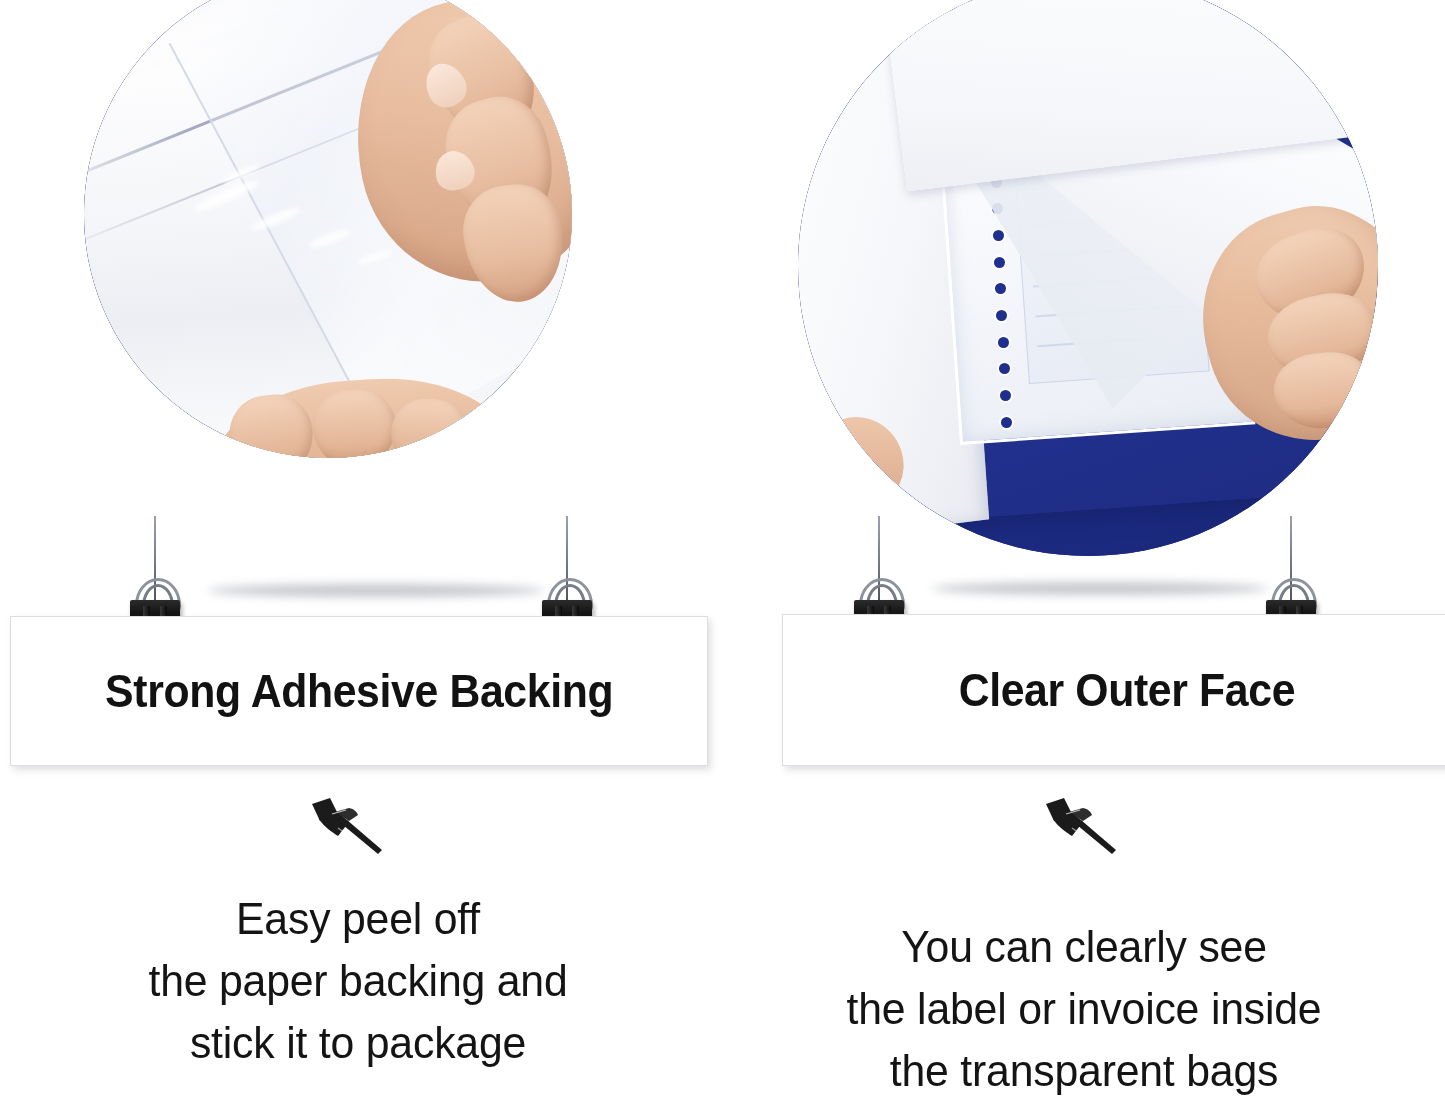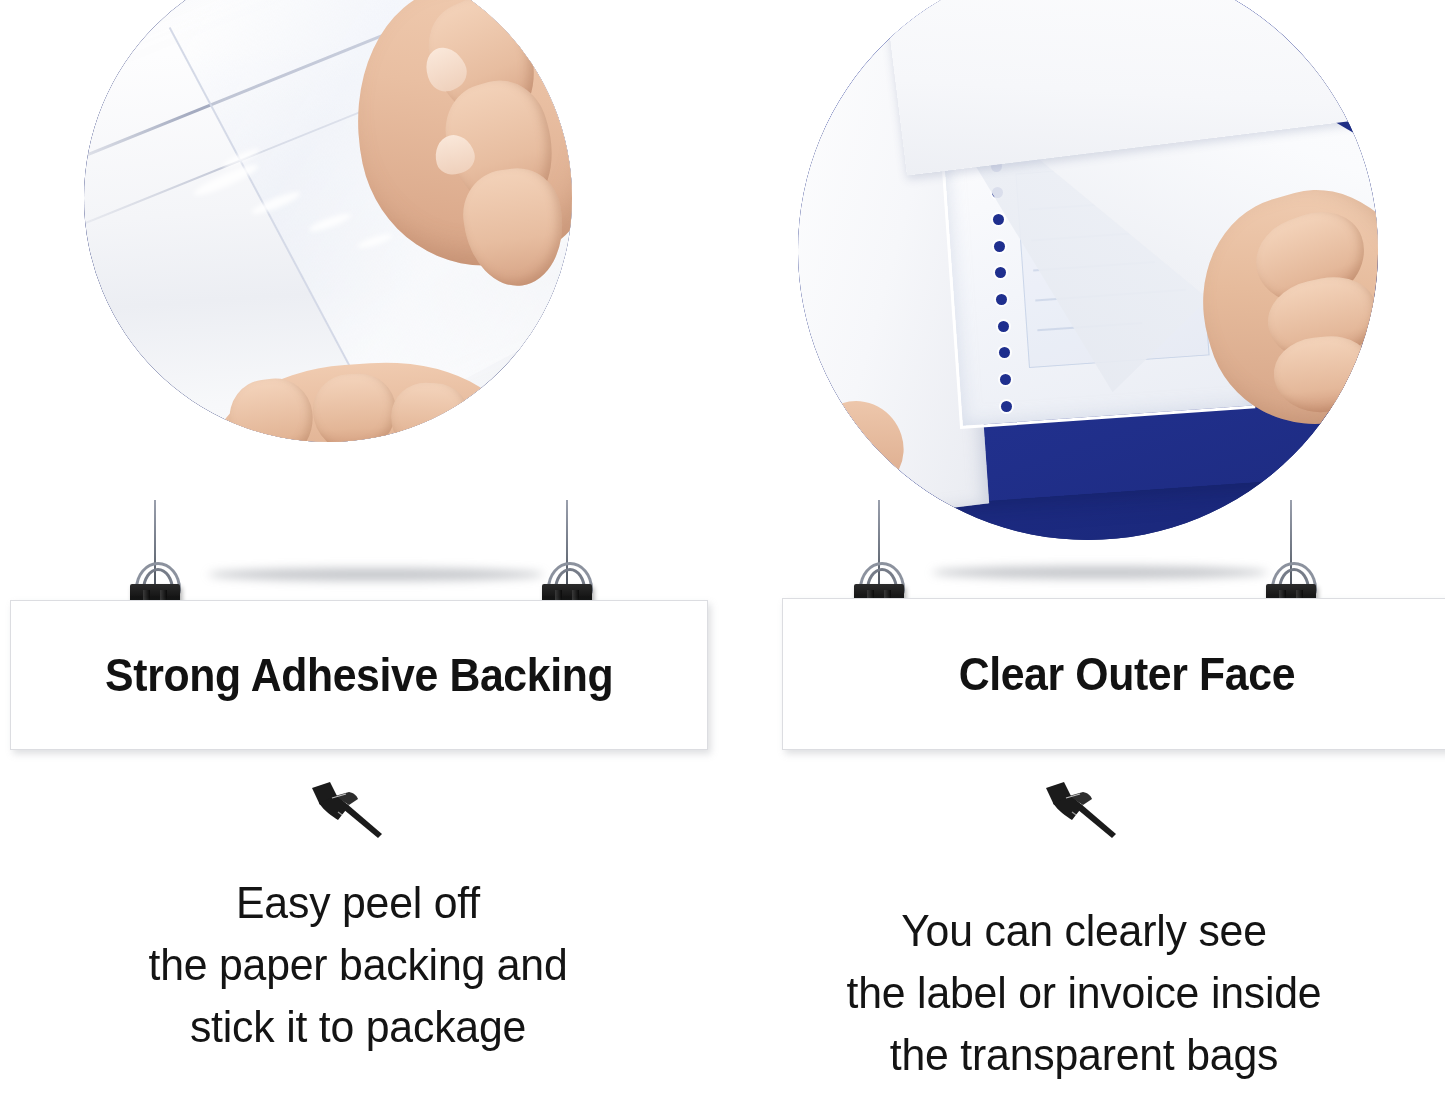--- a/index.html
+++ b/index.html
@@ -12,20 +12,21 @@
     height: 1100px;
     font-family: "Liberation Sans", sans-serif;
     overflow: hidden;
     position: relative;
   }
   .page {
     position: relative;
     width: 1445px;
     height: 844px;
     background: #ffffff;
+    margin-top: 16px;
   }
 
   
   .photo-circle {
     position: absolute;
     border-radius: 50%;
     overflow: hidden;
     background: #1b2a72;
   }
   .photo-left  { left: 84px;  top: -46px; width: 488px; height: 488px; }

